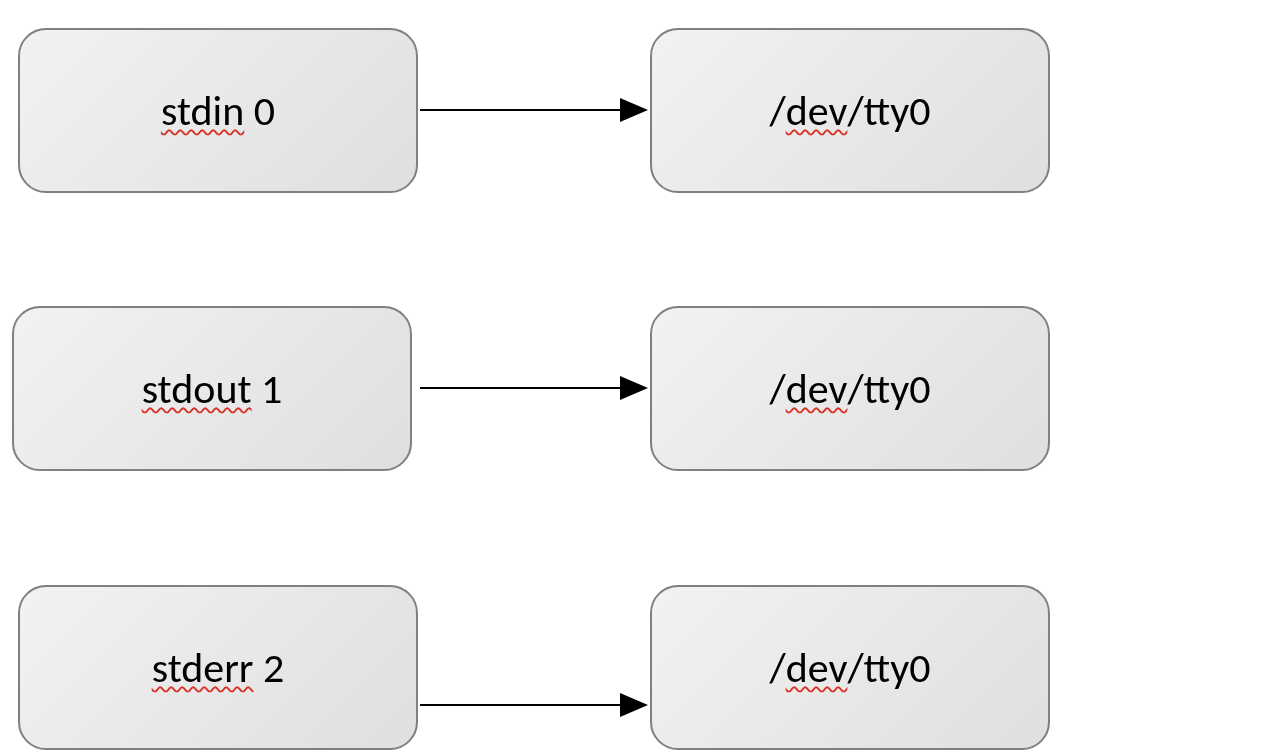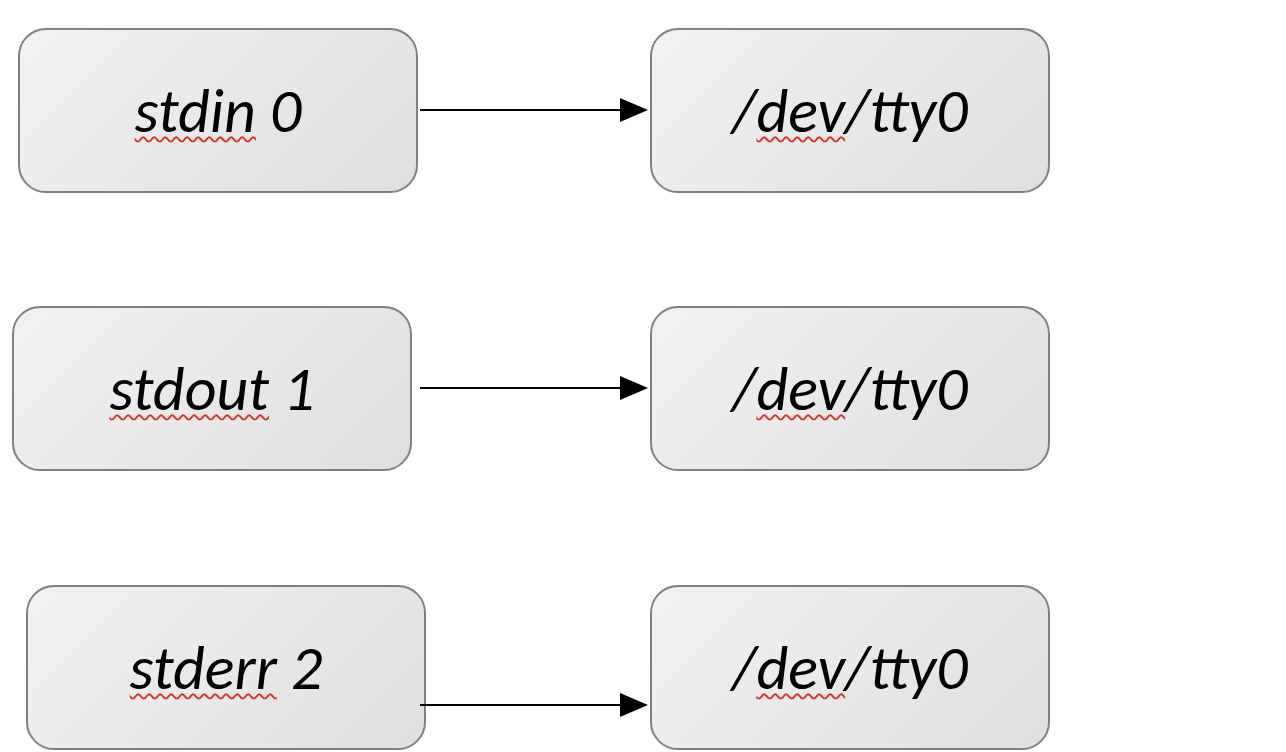--- a/index.html
+++ b/index.html
@@ -19,26 +19,25 @@
       width: 400px;
       height: 165px;
       background: linear-gradient(135deg, #f2f2f2 0%, #dfdfdf 100%);
       border: 2px solid #808080;
       border-radius: 28px;
       display: flex;
       align-items: center;
       justify-content: center;
     }
     .node-label {
-      font-size: 62px;
+      font-size: 42px;
       color: #000;
       line-height: 1;
       text-align: left;
       position: relative;
-      font-style: italic;
     }
     .squiggle {
       text-decoration-line: underline;
       text-decoration-style: wavy;
       text-decoration-color: #d93025;
       text-decoration-thickness: 2px;
       text-underline-offset: 4px;
     }
     .arrow-svg {
       position: absolute;
@@ -83,21 +82,21 @@
 
 <svg class="arrow-svg" style="left:418px; top:306px; width:232px; height:165px;">
   <defs>
     <marker id="arrowhead1" markerWidth="14" markerHeight="12" refX="13" refY="6" orient="auto">
       <polygon points="0 0, 14 6, 0 12" fill="#000"></polygon>
     </marker>
   </defs>
   <line x1="2" y1="82" x2="228" y2="82" stroke="#000" stroke-width="2" marker-end="url(#arrowhead1)"></line>
 </svg>
 
-<div class="node" style="left:26px; top:585px;">
+<div class="node" style="left:18px; top:585px;">
   <span class="node-label">
     <span class="squiggle">stderr</span><span> 2</span>
   </span>
 </div>
 
 <div class="node" style="left:650px; top:585px;">
   <span class="node-label">
     <span>/</span><span class="squiggle">dev</span><span>/tty0</span>
   </span>
 </div>

